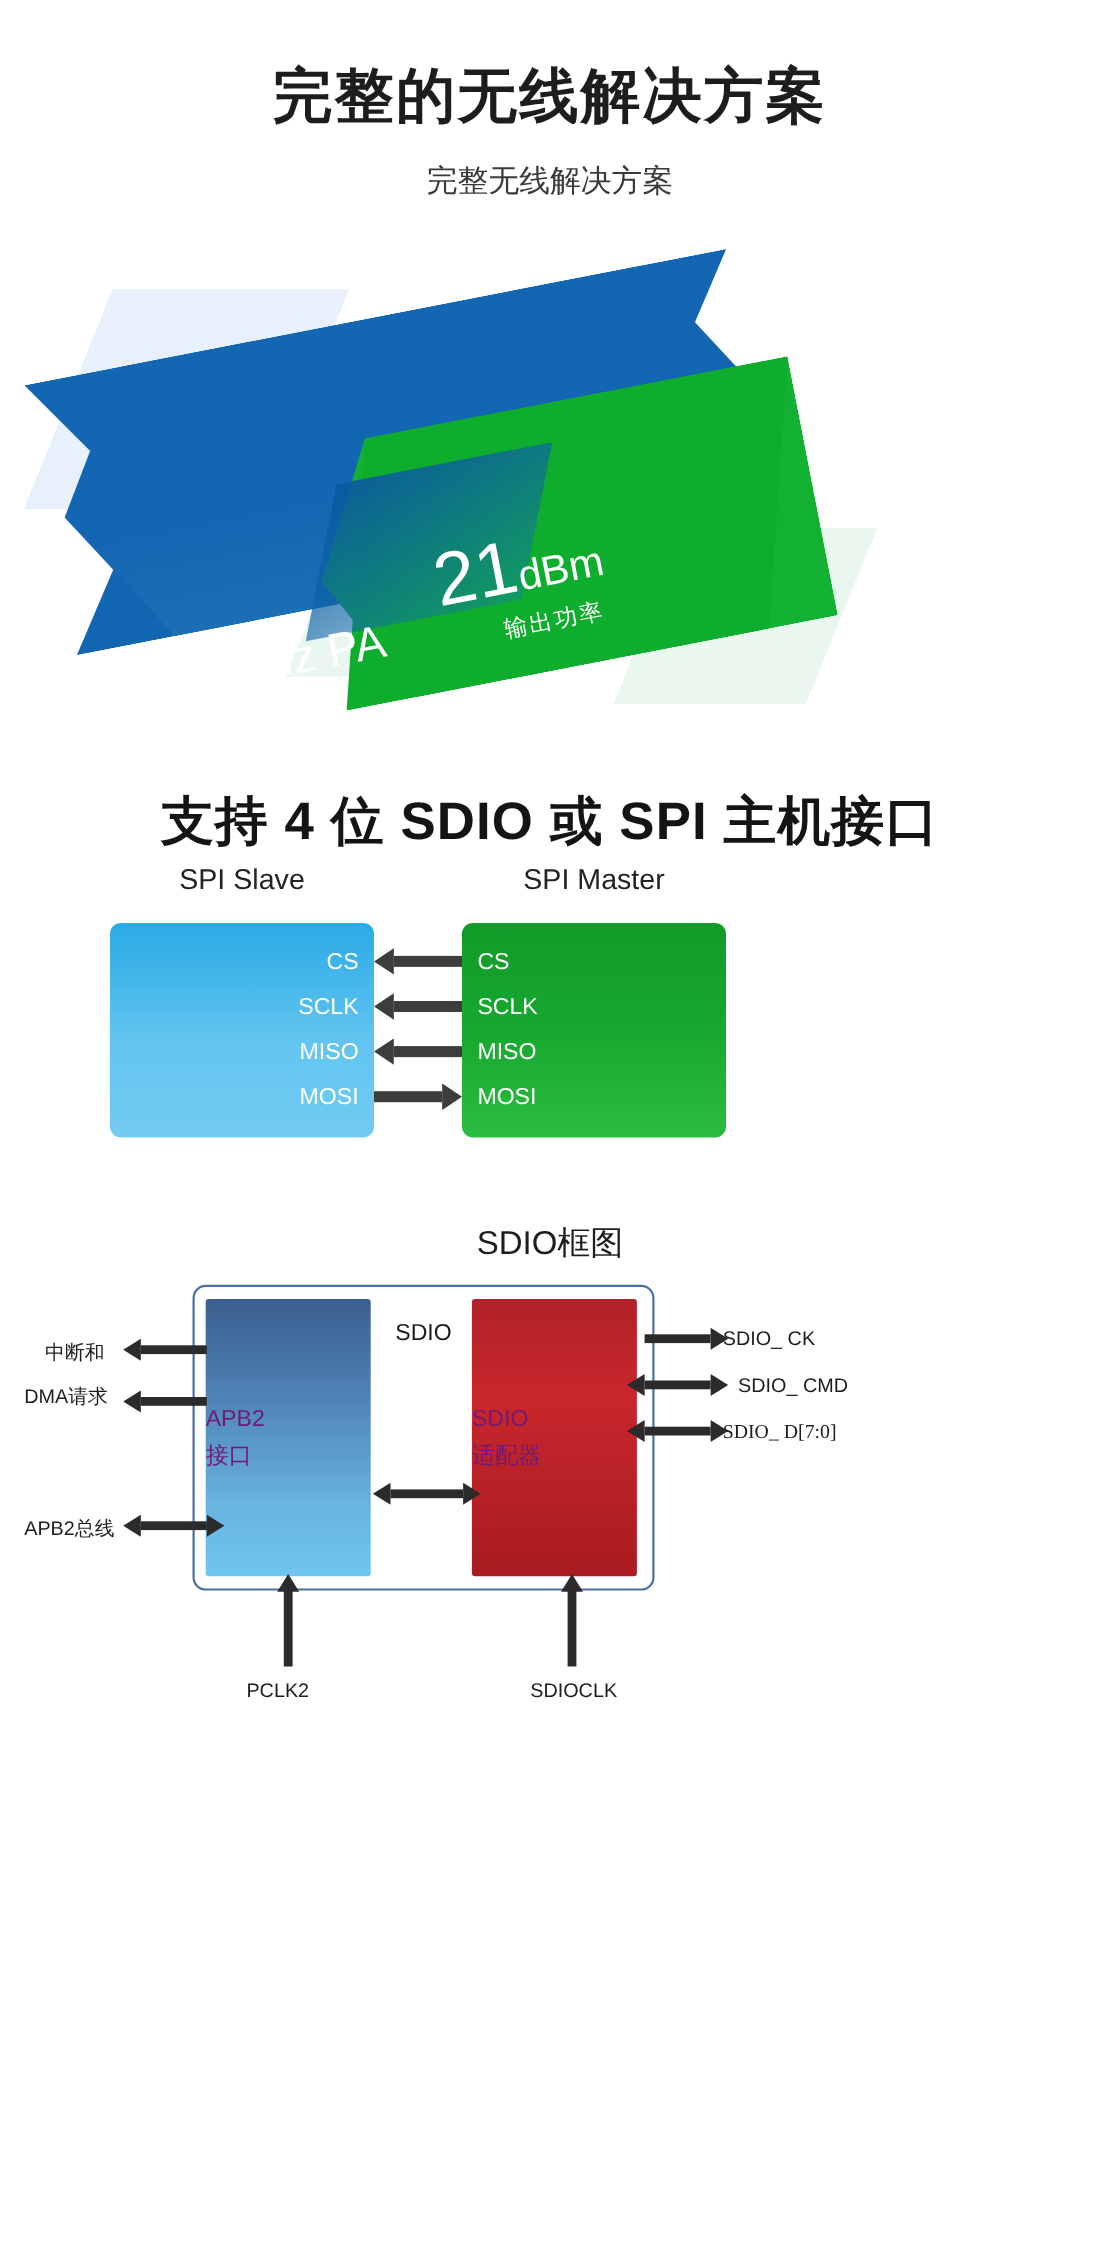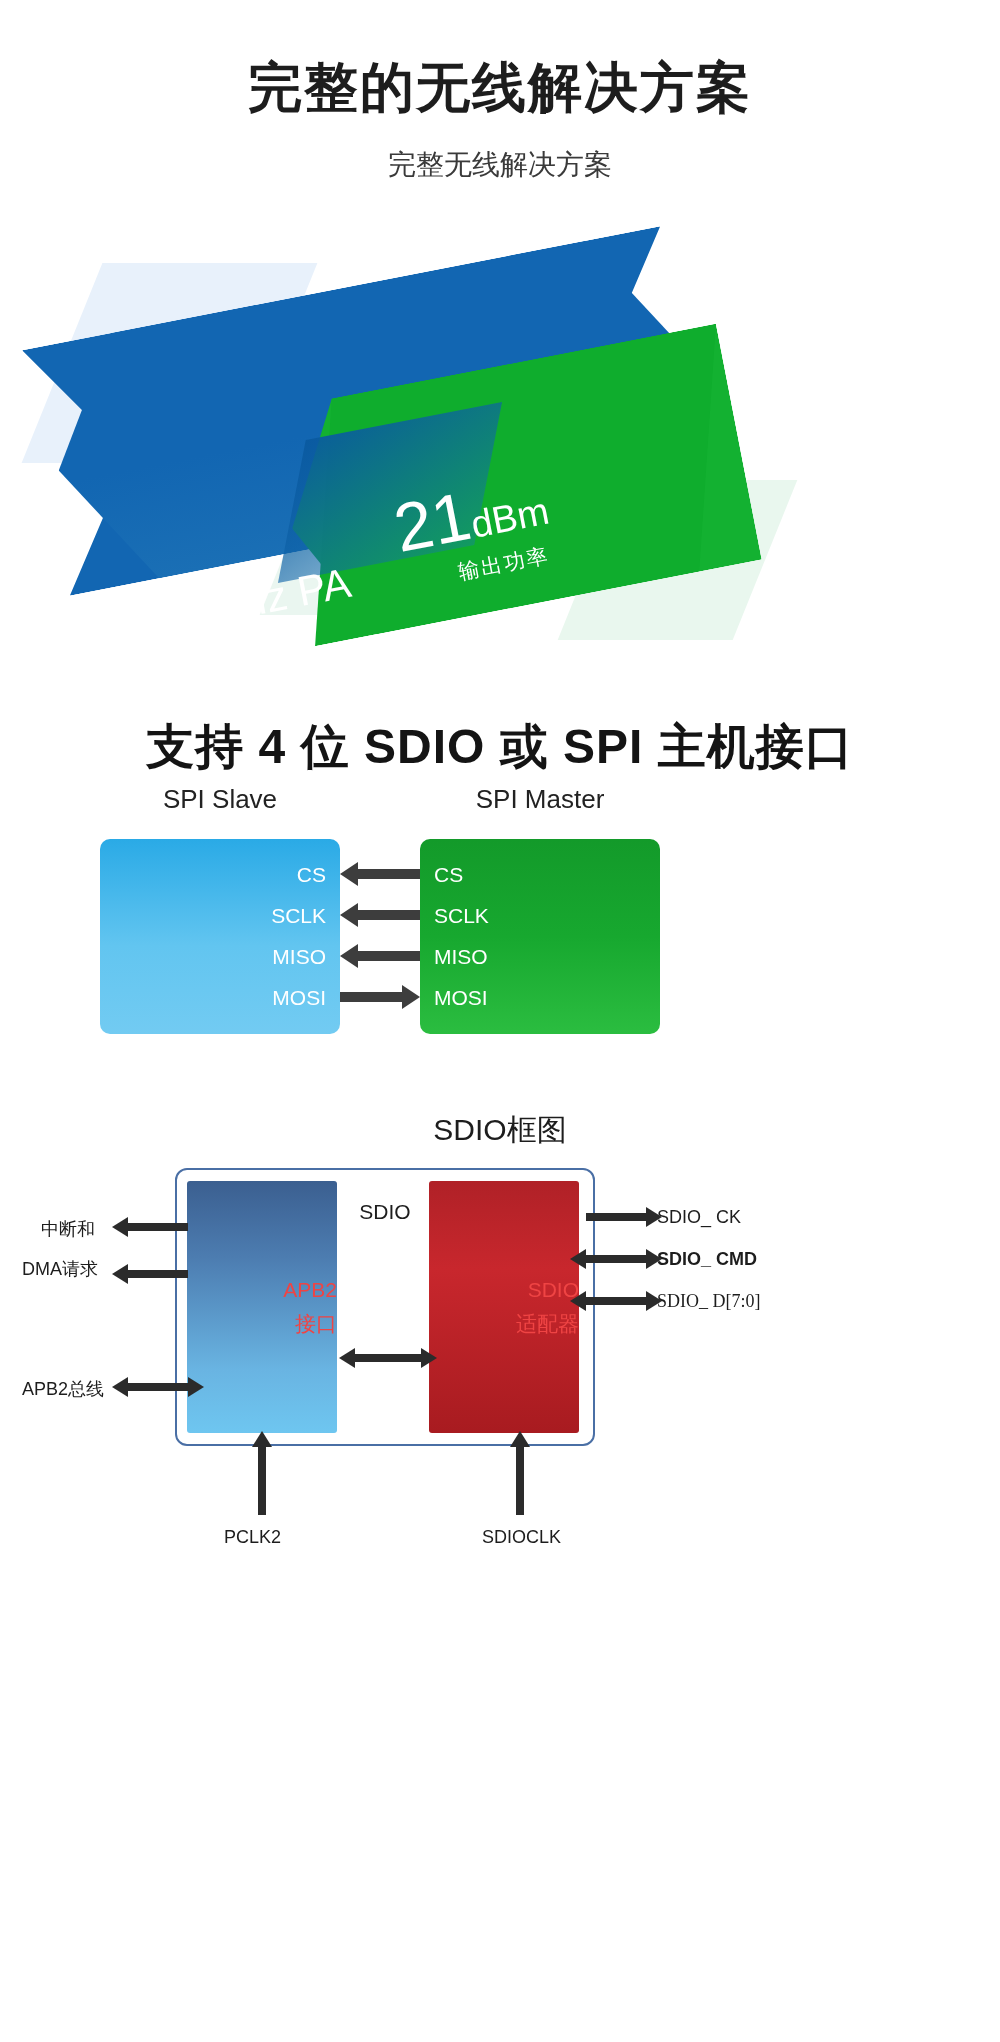--- a/index.html
+++ b/index.html
@@ -150,21 +150,21 @@
     position:absolute; left:187px; top:26px; width:150px; height:252px;
     background:linear-gradient(180deg,#3b5f90 0%, #4c7cb0 30%, #69b4e2 75%, #6ec6f0 100%);
     border-radius:3px;
   }
   #sdio-adapter-box {
     position:absolute; left:429px; top:26px; width:150px; height:252px;
     background:linear-gradient(180deg,#b02127 0%, #c8272d 35%, #a81b20 100%);
     border-radius:3px;
   }
   .box-label {
-    position:absolute; width:150px; text-align:right; color:#ef4444;
+    position:absolute; width:150px; text-align:left; color:#701a75;
     font-size:21px; line-height:1.6;
   }
   #apb2-label   { left:187px; top:118px; }
   #sdio-ad-label{ left:429px; top:118px; }
 
   #sdio-mid-label {
     position:absolute; left:345px; top:45px; width:80px;
     text-align:center; font-size:21px; color:#1d1d1d;
   }
 
@@ -267,21 +267,21 @@
     <div>适配器</div>
   </div>
 
   <div id="sdio-mid-label">SDIO</div>
 
   <div class="side-label" style="left:25px; top:62px;margin-left:16px;">中断和</div>
   <div class="side-label" style="left:22px; top:102px;">DMA请求</div>
   <div class="side-label" style="left:22px; top:222px;">APB2总线</div>
 
   <div class="side-label" style="left:657px; top:52px;text-align:center;">SDIO_ CK</div>
-  <div class="side-label" style="left:657px; top:94px;font-weight:bold;">SDIO_ CMD</div>
+  <div class="side-label" style="left:671px; top:94px;">SDIO_ CMD</div>
   <div class="side-label" style="left:657px; top:136px;font-family:Liberation Serif, serif;">SDIO_ D[7:0]</div>
 
   <div class="side-label" style="left:224px; top:372px;">PCLK2</div>
   <div class="side-label" style="left:482px; top:372px;">SDIOCLK</div>
 
   <div class="ar ar-body-h" style="left:128px; top:68px; width:60px;"></div>
   <div class="ah ah-l" style="left:112px; top:62px;"></div>
 
   <div class="ar ar-body-h" style="left:128px; top:115px; width:60px;"></div>
   <div class="ah ah-l" style="left:112px; top:109px;"></div>

